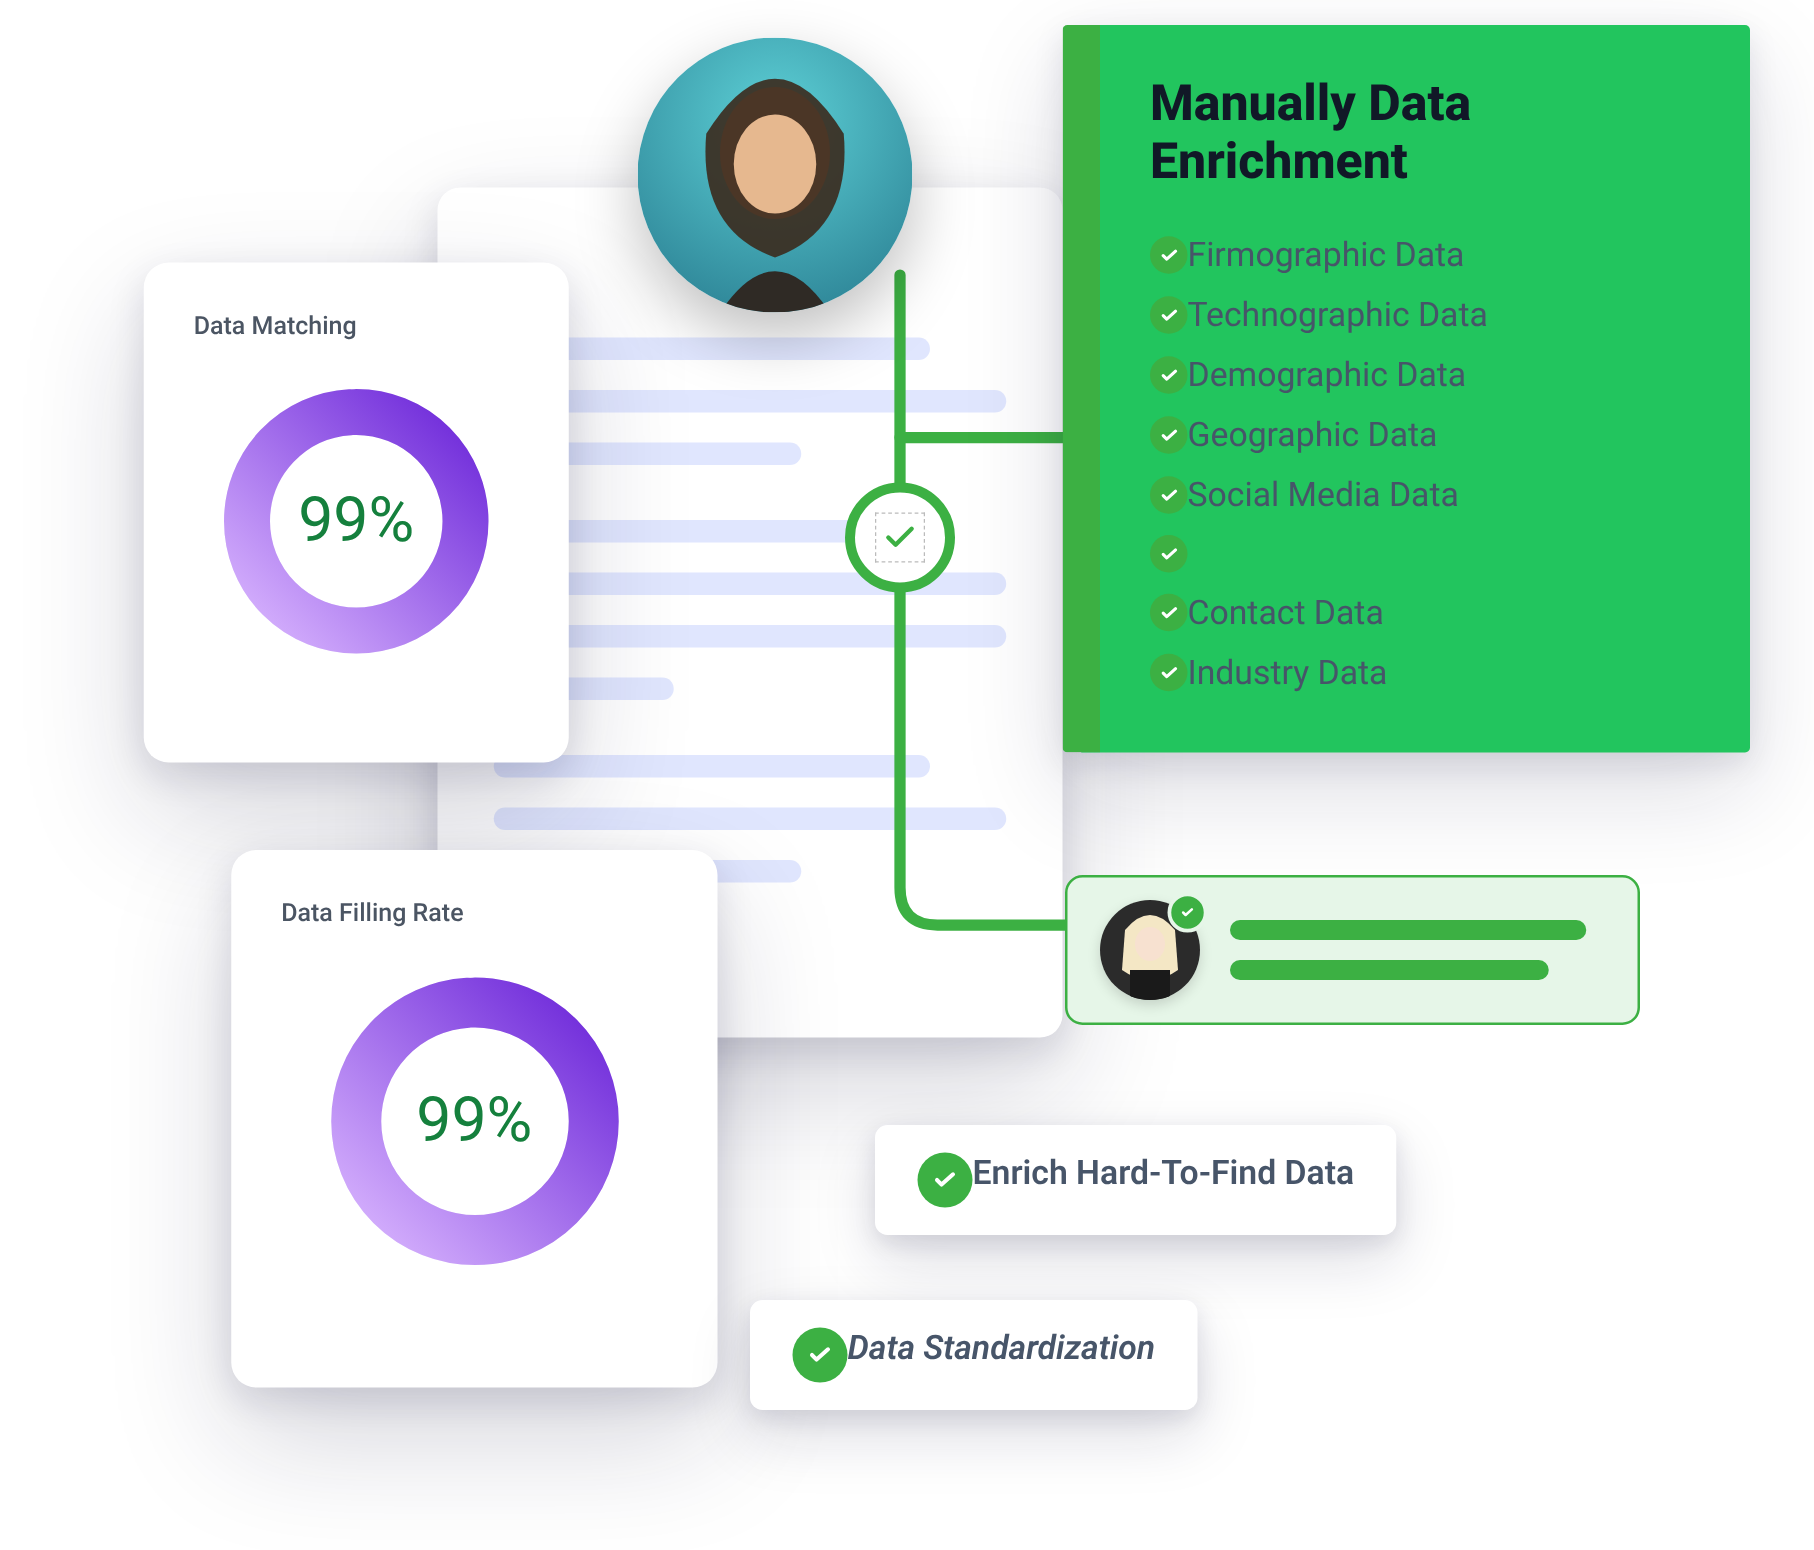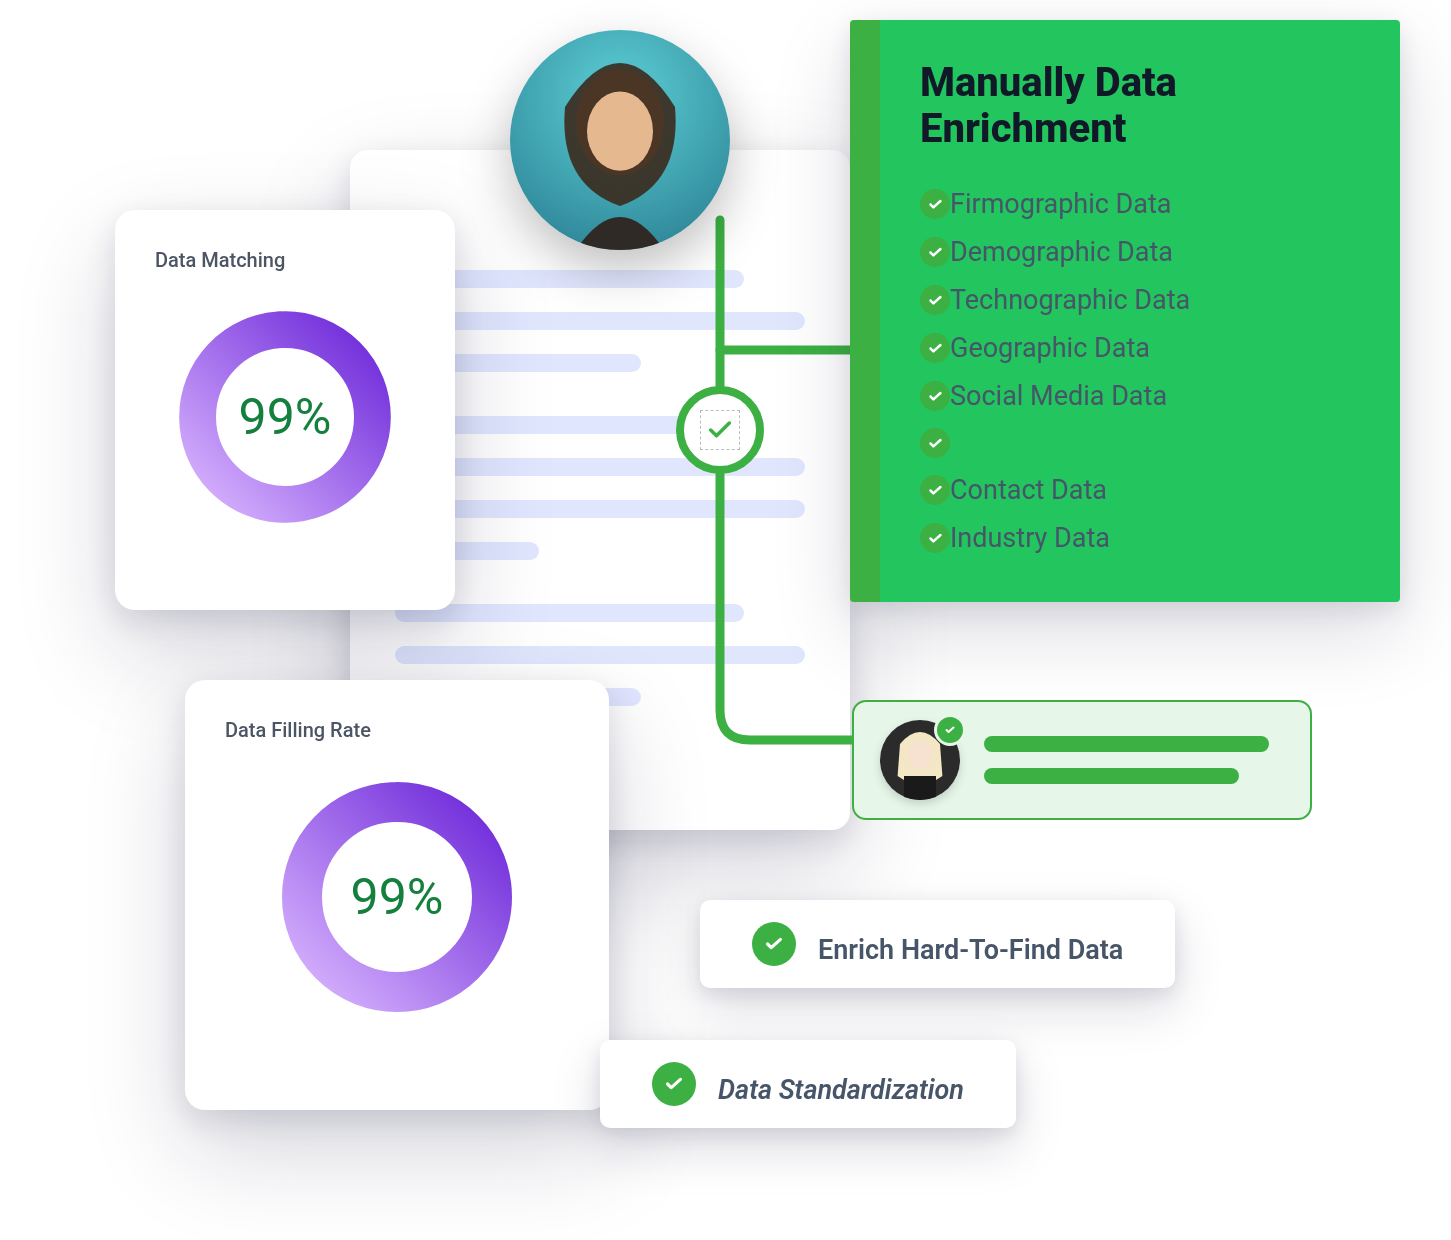--- a/index.html
+++ b/index.html
@@ -106,21 +106,21 @@
   }
   .gauge-card.matching {
     left: 115px;
     top: 210px;
     width: 340px;
     height: 400px;
   }
   .gauge-card.filling {
     left: 185px;
     top: 680px;
-    width: 424px;
+    width: 389px;
     height: 430px;
   }
   .gauge-title {
     font-size: 20px;
     font-weight: 500;
     color: #4b5563;
     margin-bottom: 30px;
   }
   .gauge-wrap {
     position: relative;
@@ -243,23 +243,22 @@
   .contact-line.l1 { width: 95%; }
   .contact-line.l2 { width: 85%; }
 
   
   .chip {
     position: absolute;
     background: #fff;
     border-radius: 10px;
     box-shadow: 0 20px 50px rgba(20,20,60,.15), 0 6px 18px rgba(20,20,60,.1);
     display: flex;
-    align-items: flex-end;
-    gap: 22px;
-    padding: 22px 52px;
+    align-items: flex-start;
+    padding: 22px 34px;
     z-index: 7;
   }
   .chip .check-circle { width: 44px; height: 44px; }
   .chip .check-circle svg { width: 22px; height: 22px; }
   .chip-label {
     font-size: 27px;
     font-weight: 600;
     color: #475569;
     white-space: nowrap;
   }
@@ -360,29 +359,29 @@
             </svg>
           </span>
         <span>Firmographic Data</span>
       </li>
       <li class="enrich-item">
         <span class="check-circle">
             <svg viewBox="0 0 24 24">
               <path d="M5 12l4 4L19 7" fill="none" stroke="#fff" stroke-width="3.5" stroke-linecap="round" stroke-linejoin="round"></path>
             </svg>
           </span>
+        <span>Technographic Data</span>
+      </li>
+      <li class="enrich-item">
+        <span class="check-circle">
+            <svg viewBox="0 0 24 24">
+              <path d="M5 12l4 4L19 7" fill="none" stroke="#fff" stroke-width="3.5" stroke-linecap="round" stroke-linejoin="round"></path>
+            </svg>
+          </span>
         <span>Demographic Data</span>
-      </li>
-      <li class="enrich-item">
-        <span class="check-circle">
-            <svg viewBox="0 0 24 24">
-              <path d="M5 12l4 4L19 7" fill="none" stroke="#fff" stroke-width="3.5" stroke-linecap="round" stroke-linejoin="round"></path>
-            </svg>
-          </span>
-        <span>Technographic Data</span>
       </li>
       <li class="enrich-item">
         <span class="check-circle">
             <svg viewBox="0 0 24 24">
               <path d="M5 12l4 4L19 7" fill="none" stroke="#fff" stroke-width="3.5" stroke-linecap="round" stroke-linejoin="round"></path>
             </svg>
           </span>
         <span>Geographic Data</span>
       </li>
       <li class="enrich-item">

